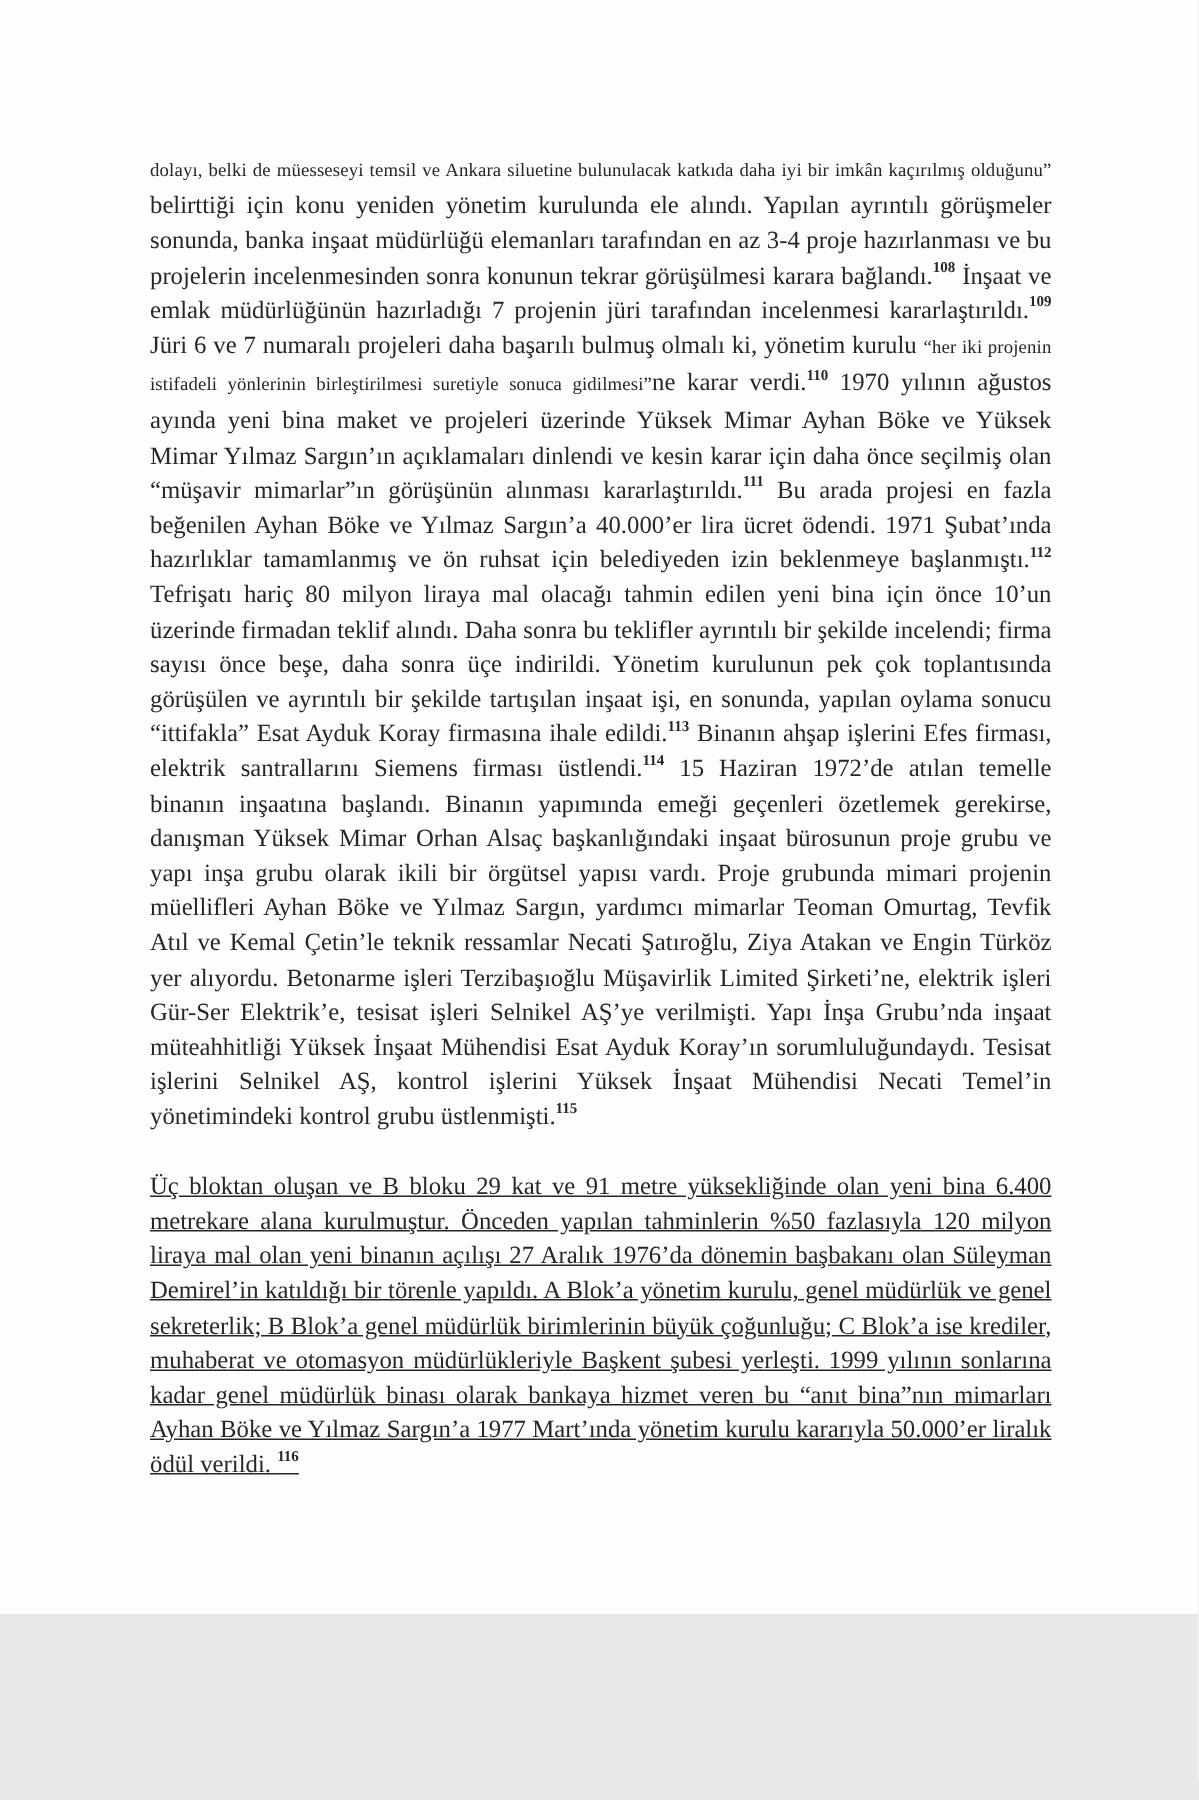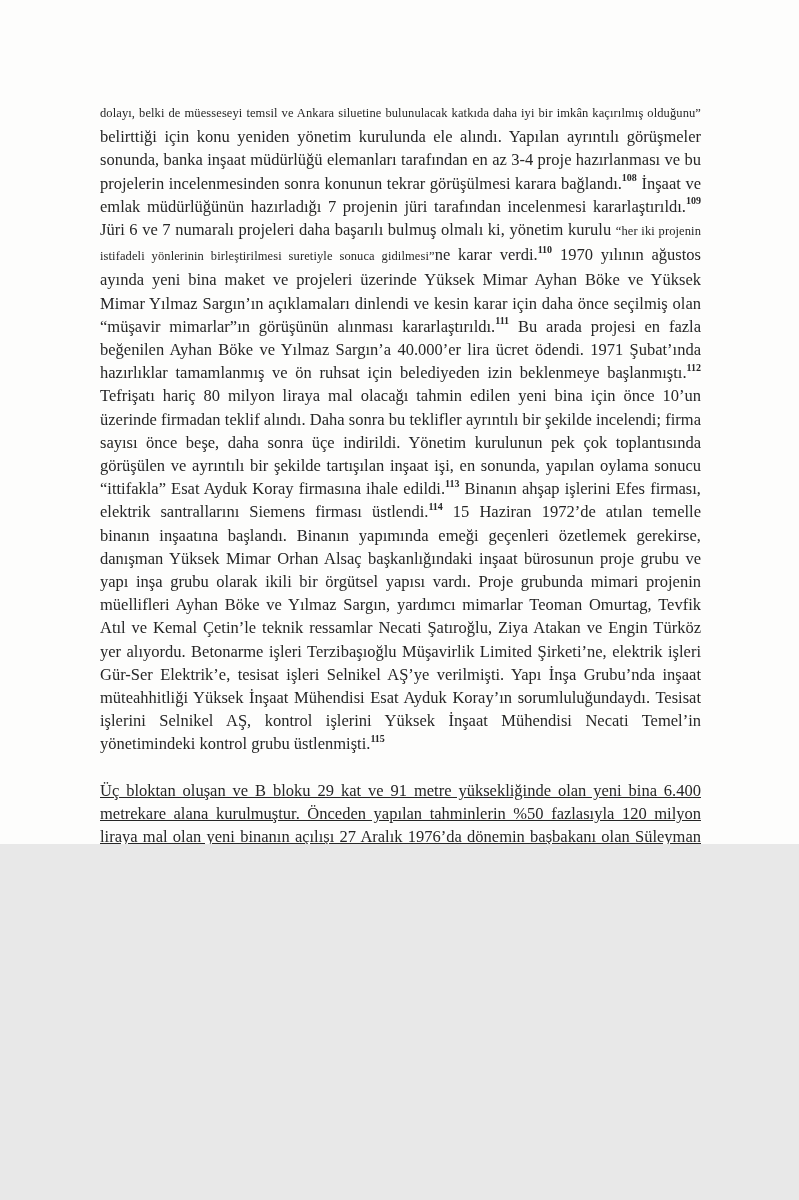--- a/index.html
+++ b/index.html
@@ -3,21 +3,21 @@
 <meta charset="utf-8">
 <style>
   html, body {
     margin: 0;
     padding: 0;
     background: #e8e8e8;
   }
   .page {
     position: relative;
     width: 799px;
-    height: 844px;
+    height: 1076px;
     margin: 0 auto;
     background: #fdfdfc;
     color: #262626;
     font-family: "Liberation Serif", serif;
     overflow: hidden;
   }
   .text-block {
     position: absolute;
     left: 100px;
     top: 100px;

